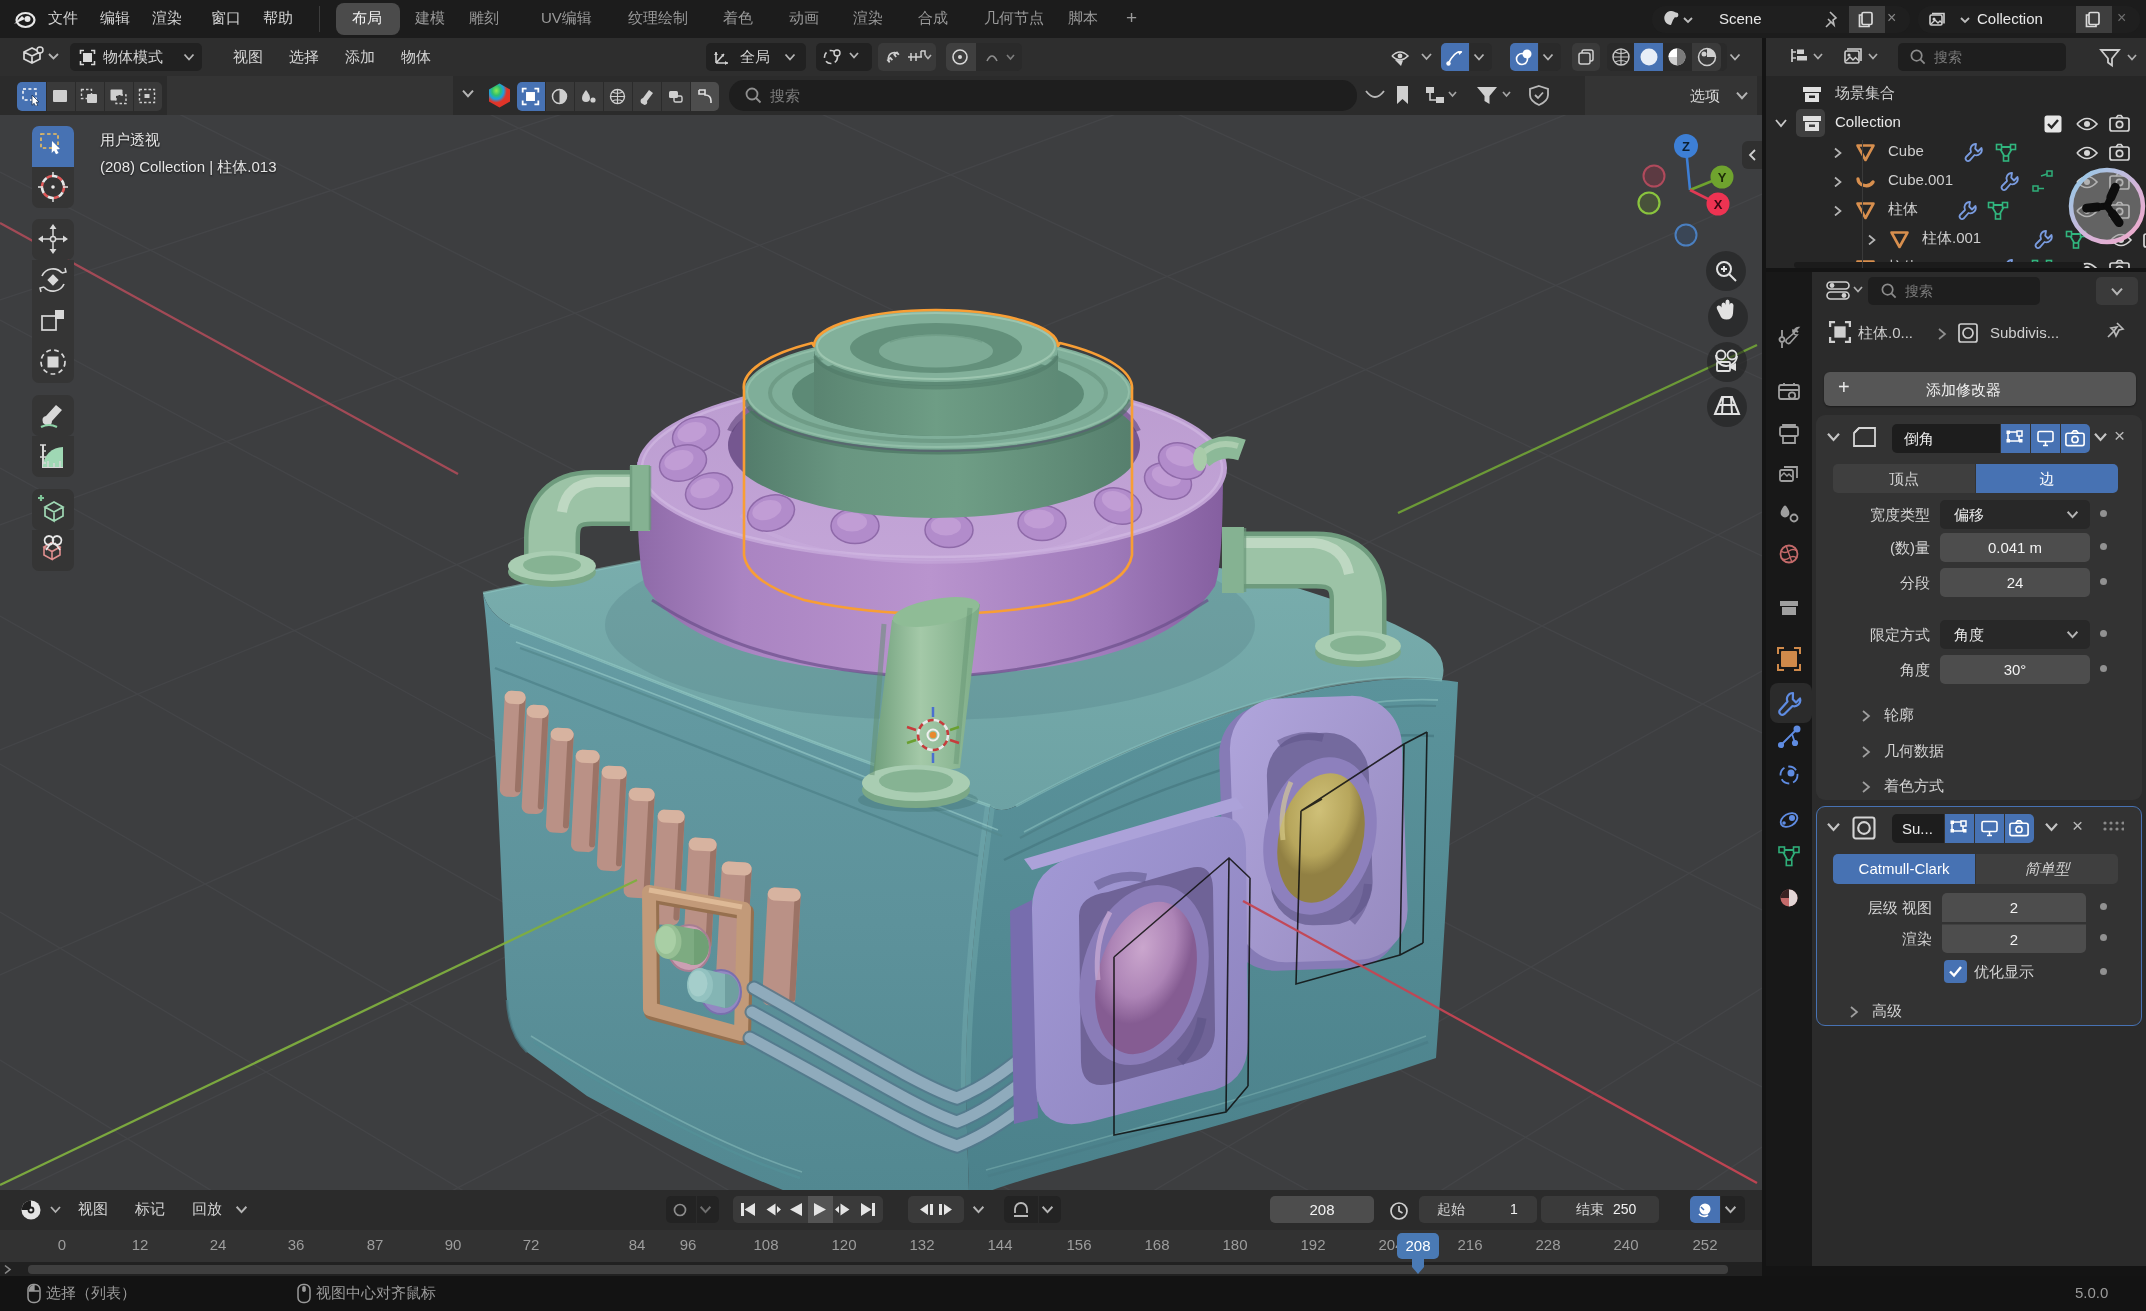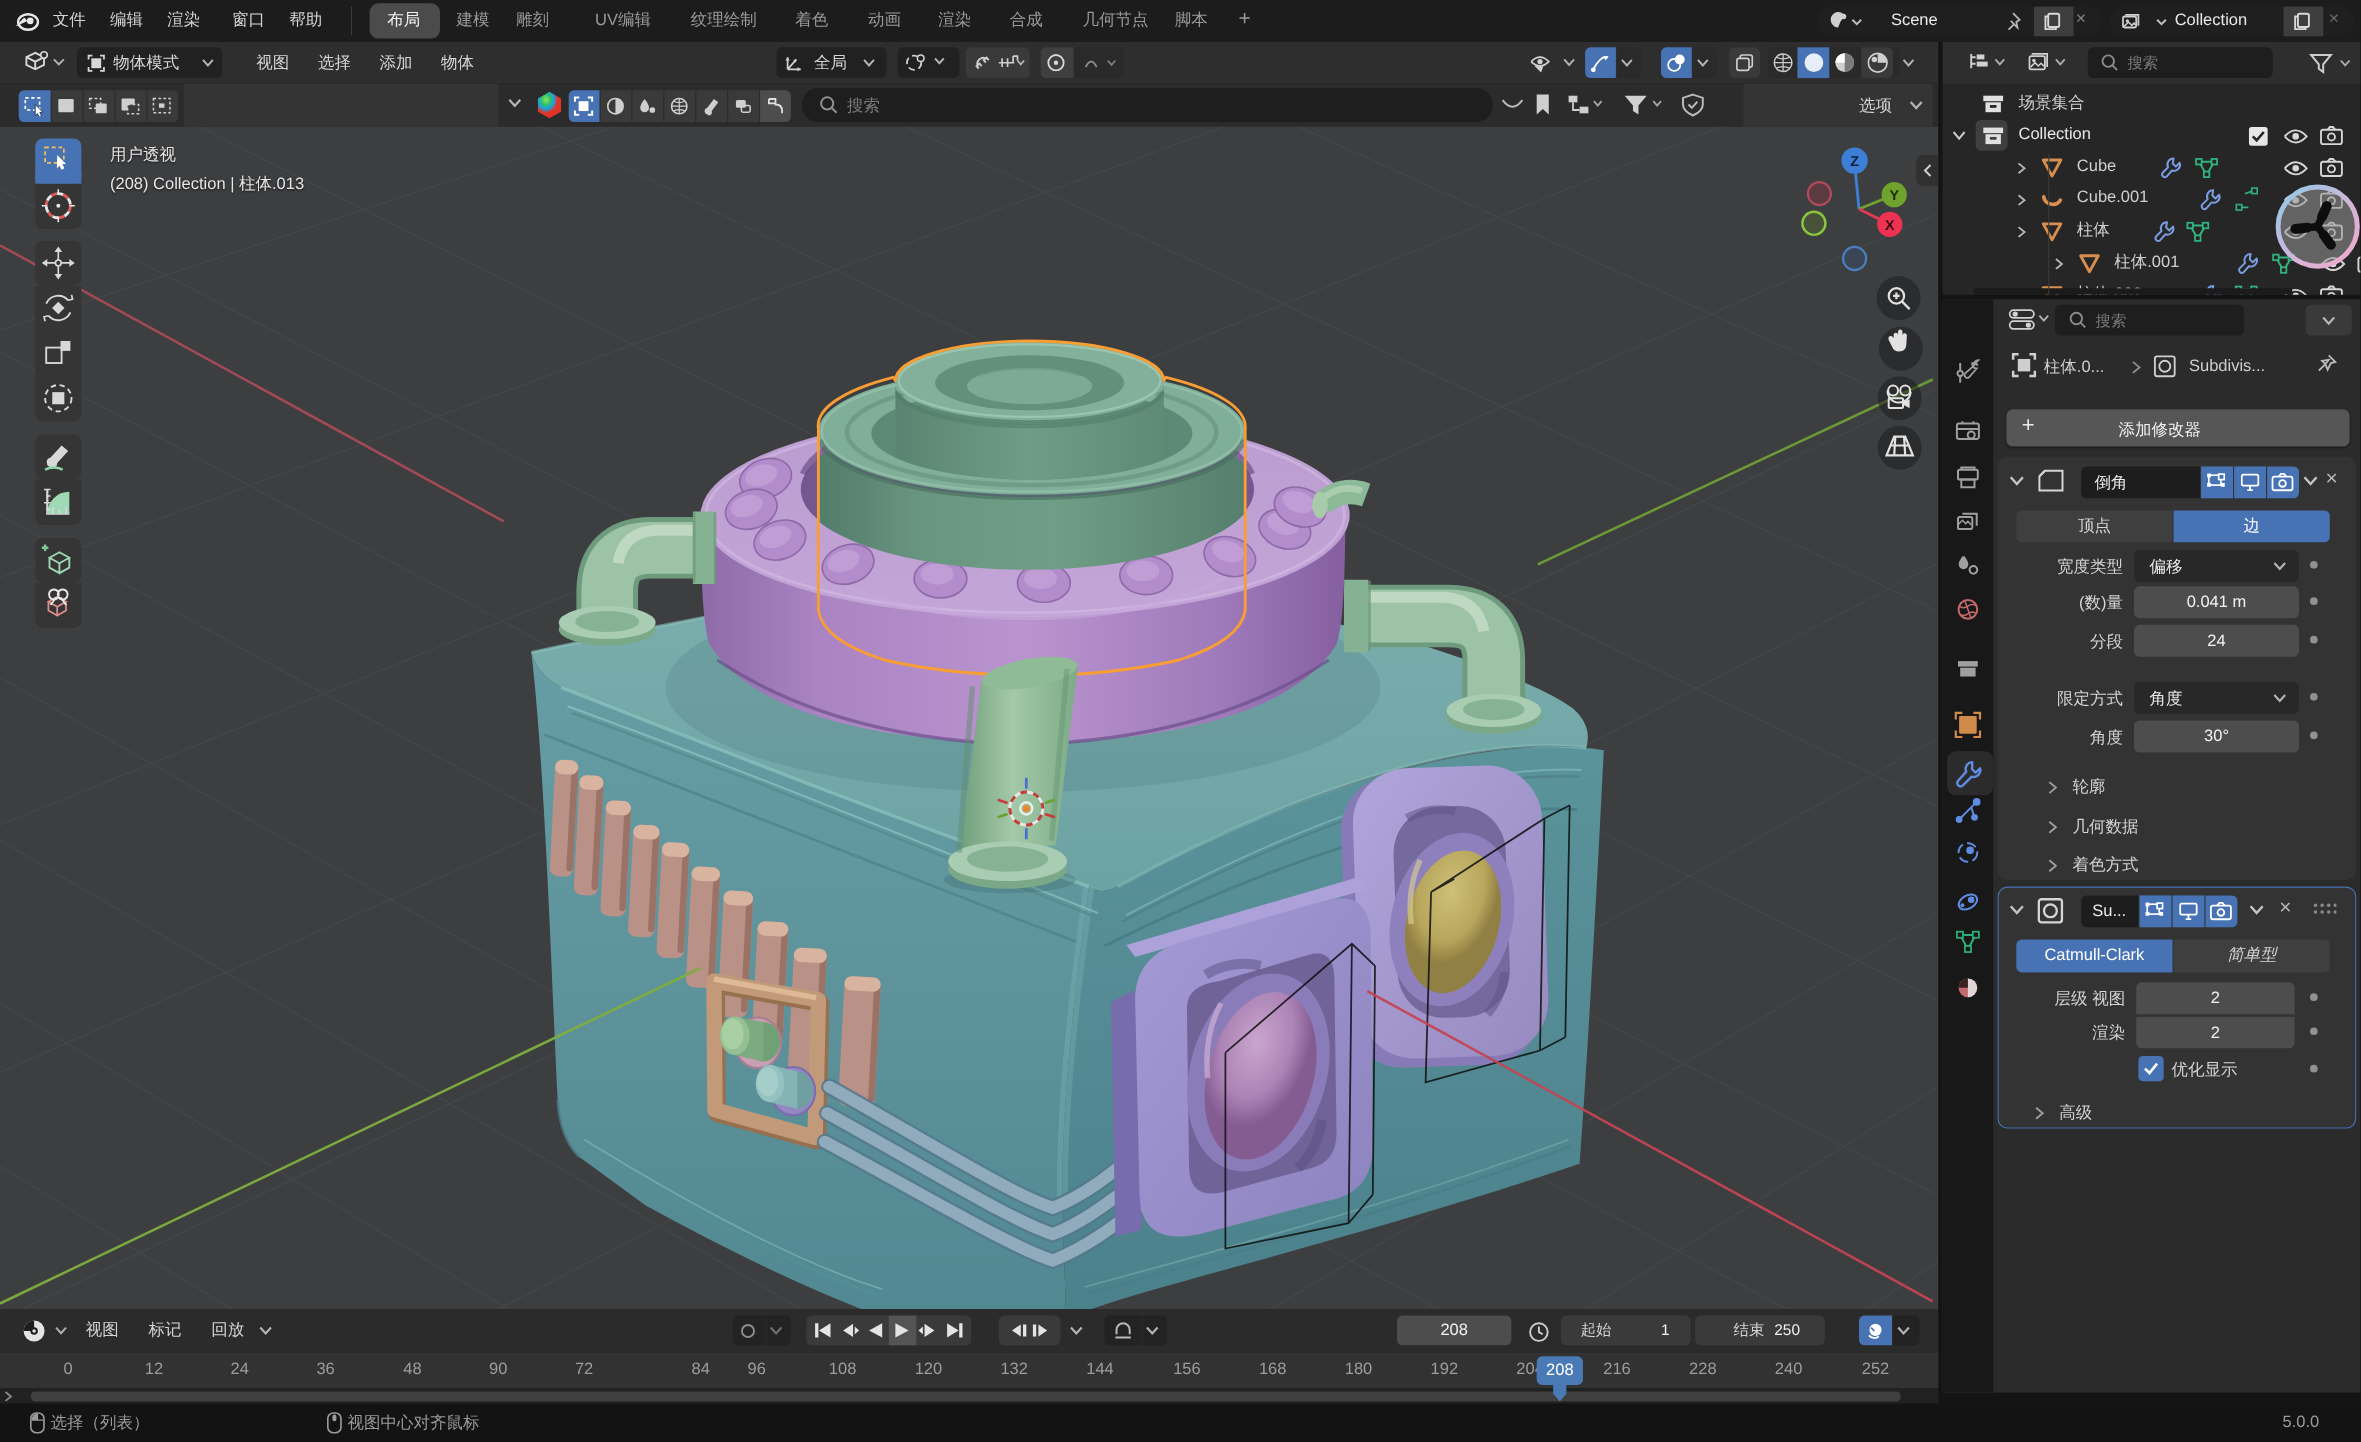--- a/index.html
+++ b/index.html
@@ -851,21 +851,21 @@
     <div class="abs" style="left:1721px;top:6px;width:24px;height:27px;background:#232323;border-radius:0 5px 5px 0;"></div>
     <svg class="abs" style="left:1724px;top:15px" width="13" height="10" viewBox="0 0 12 9">
         <path d="M1.5 1.5 l4.5 5 l4.5 -5" stroke="#b5b5b5" stroke-width="1.8" fill="none"></path>
       </svg>
 
     <div class="abs" style="left:0;top:40px;width:1762px;height:32px;background:#323232;" id="ruler">
       <div class="abs rn" style="left:62px">0</div>
         <div class="abs rn" style="left:140px">12</div>
         <div class="abs rn" style="left:218px">24</div>
         <div class="abs rn" style="left:296px">36</div>
-        <div class="abs rn" style="left:375px">48</div>
+        <div class="abs rn" style="left:375px">87</div>
         <div class="abs rn" style="left:453px">90</div>
         <div class="abs rn" style="left:531px">72</div>
         <div class="abs rn" style="left:637px">84</div>
         <div class="abs rn" style="left:688px">96</div>
         <div class="abs rn" style="left:766px">108</div>
         <div class="abs rn" style="left:844px">120</div>
         <div class="abs rn" style="left:922px">132</div>
         <div class="abs rn" style="left:1000px">144</div>
         <div class="abs rn" style="left:1079px">156</div>
         <div class="abs rn" style="left:1157px">168</div>

